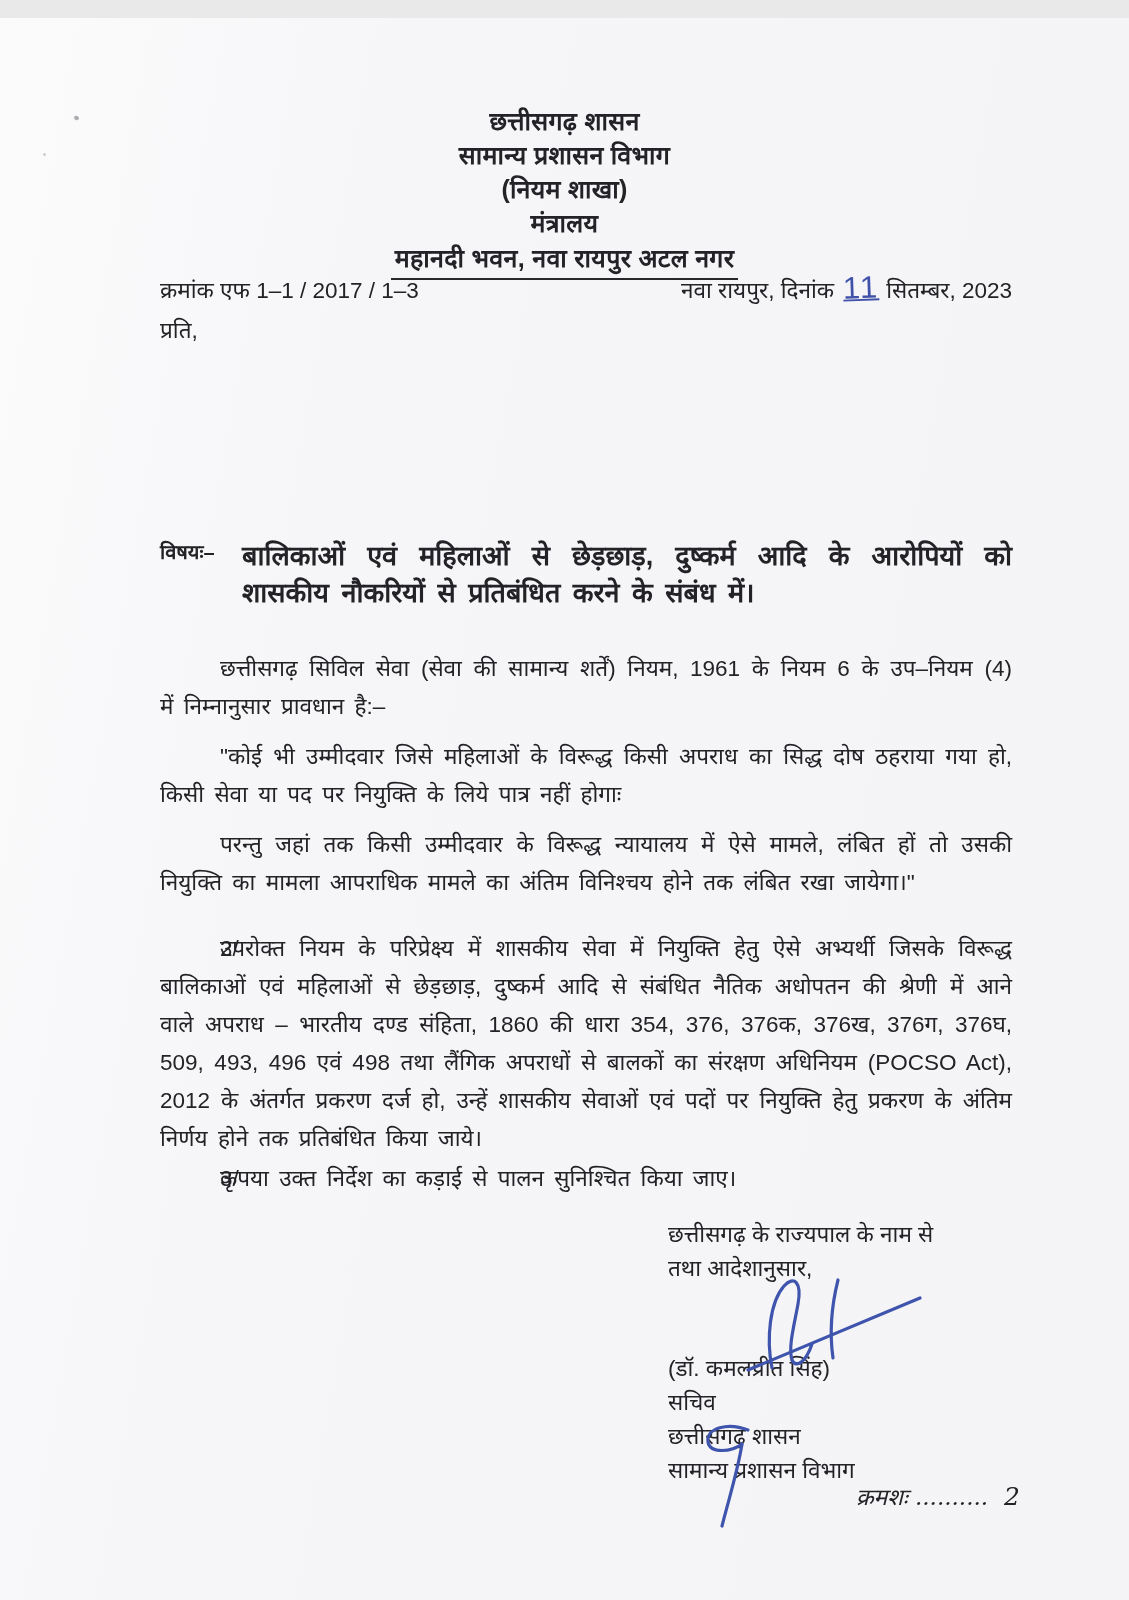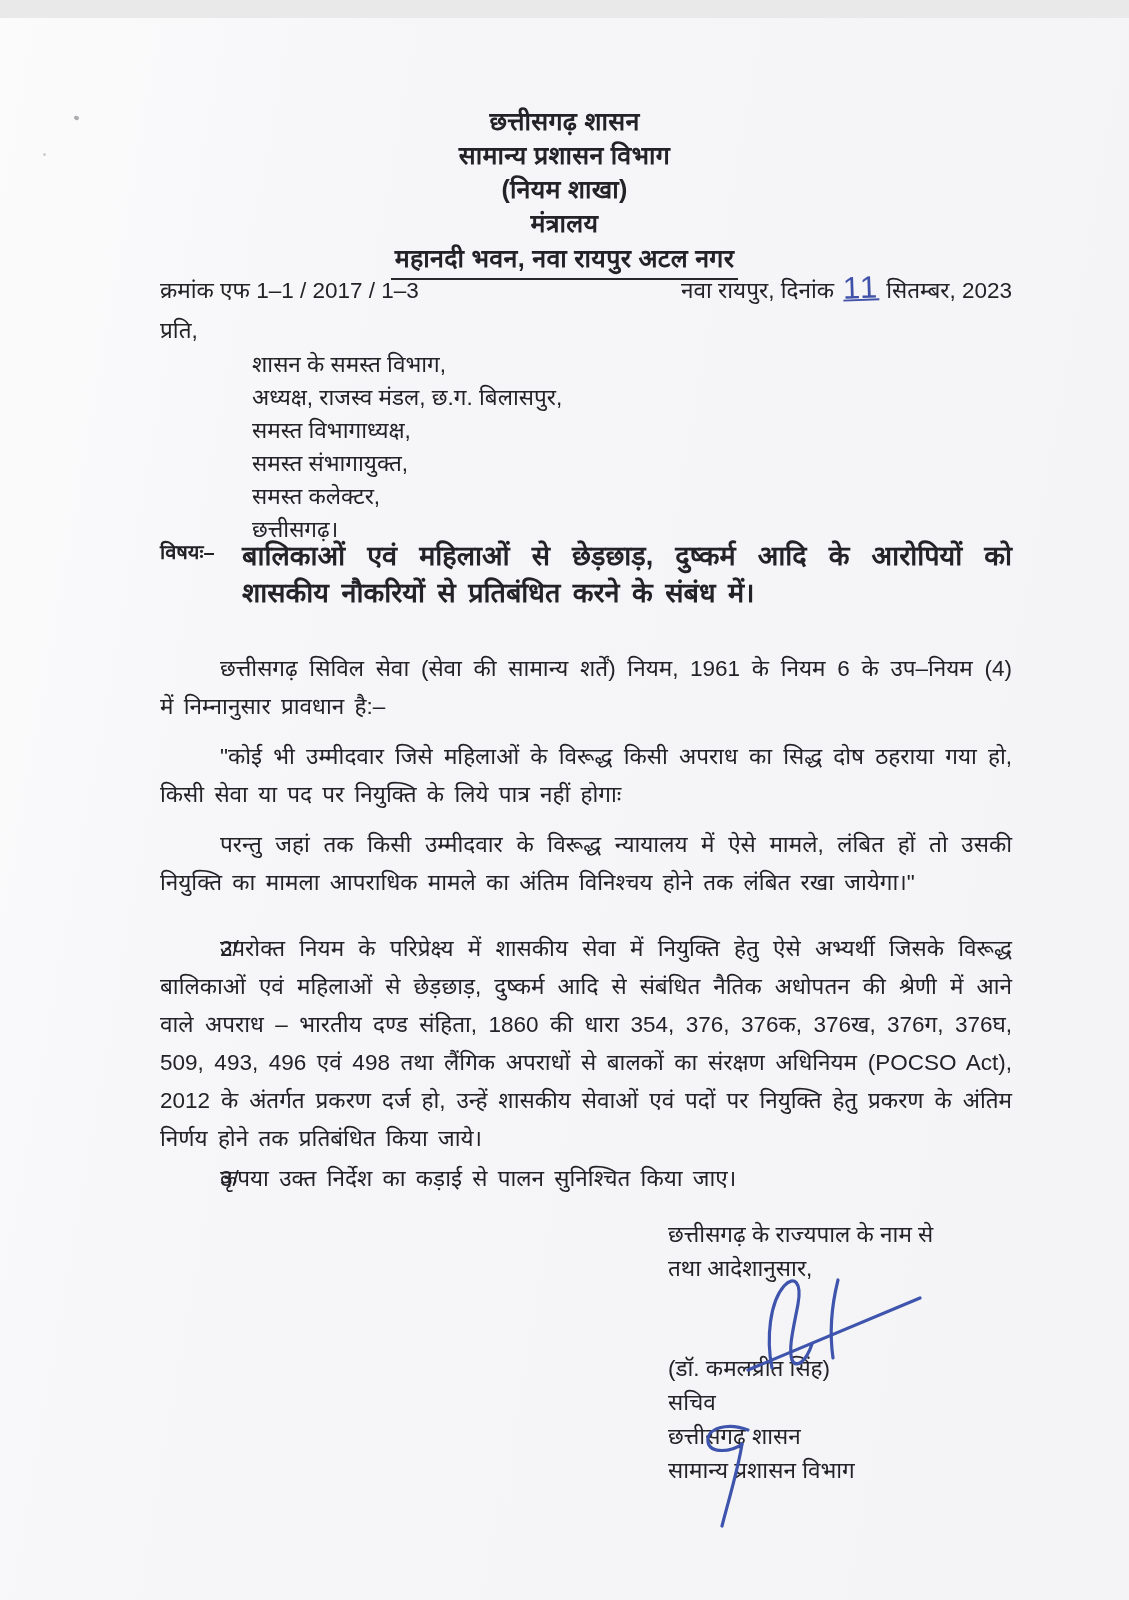--- a/index.html
+++ b/index.html
@@ -92,28 +92,20 @@
 
   <div class="content ref-row">
     <span>क्रमांक एफ 1–1 / 2017 / 1–3</span>
     <span>
       <span>नवा रायपुर, दिनांक</span><span class="handwritten-day">11</span><span>सितम्बर, 2023</span>
     </span>
   </div>
 
   <div class="content salutation">प्रति,</div>
 
-  <div class="content recipients">
-    <div>शासन के समस्त विभाग,</div>
-    <div>अध्यक्ष, राजस्व मंडल, छ.ग. बिलासपुर,</div>
-    <div>समस्त विभागाध्यक्ष,</div>
-    <div>समस्त संभागायुक्त,</div>
-    <div>समस्त कलेक्टर,</div>
-    <div>छत्तीसगढ़।</div>
-  </div>
 
   <div class="content subject-row">
     <span class="subject-label">विषयः–</span>
     <div class="subject-text">बालिकाओं एवं महिलाओं से छेड़छाड़, दुष्कर्म आदि के आरोपियों को शासकीय नौकरियों से प्रतिबंधित करने के संबंध में।</div>
   </div>
 
 
   <div class="content para p1">छत्तीसगढ़ सिविल सेवा (सेवा की सामान्य शर्तें) नियम, 1961 के नियम 6 के उप–नियम (4) में निम्नानुसार प्रावधान है:–</div>
 
   <div class="content para q1">"कोई भी उम्मीदवार जिसे महिलाओं के विरूद्ध किसी अपराध का सिद्ध दोष ठहराया गया हो, किसी सेवा या पद पर नियुक्ति के लिये पात्र नहीं होगाः</div>
@@ -144,14 +136,17 @@
     <path class="sig-stroke" d="M30,96 C24,66 28,30 42,14 C52,3 60,10 56,32 C52,54 46,76 50,88 C54,97 64,90 70,72"></path>
     <path class="sig-stroke" d="M96,8 C90,32 87,58 91,86"></path>
     <path class="sig-stroke" d="M6,98 L178,26"></path>
   </svg>
 
   <svg class="mark-svg" width="86" height="112" viewBox="0 0 86 112">
     <path class="sig-stroke" d="M52,10 C32,2 10,8 12,22 C14,34 36,32 46,24"></path>
     <path class="sig-stroke" d="M46,24 C42,50 32,82 26,106"></path>
   </svg>
 
+  <div class="footer-row">
+    <span>क्रमशः ..........</span><span class="pgnum">2</span>
+  </div>
 
 </div>
 
 </body></html>

